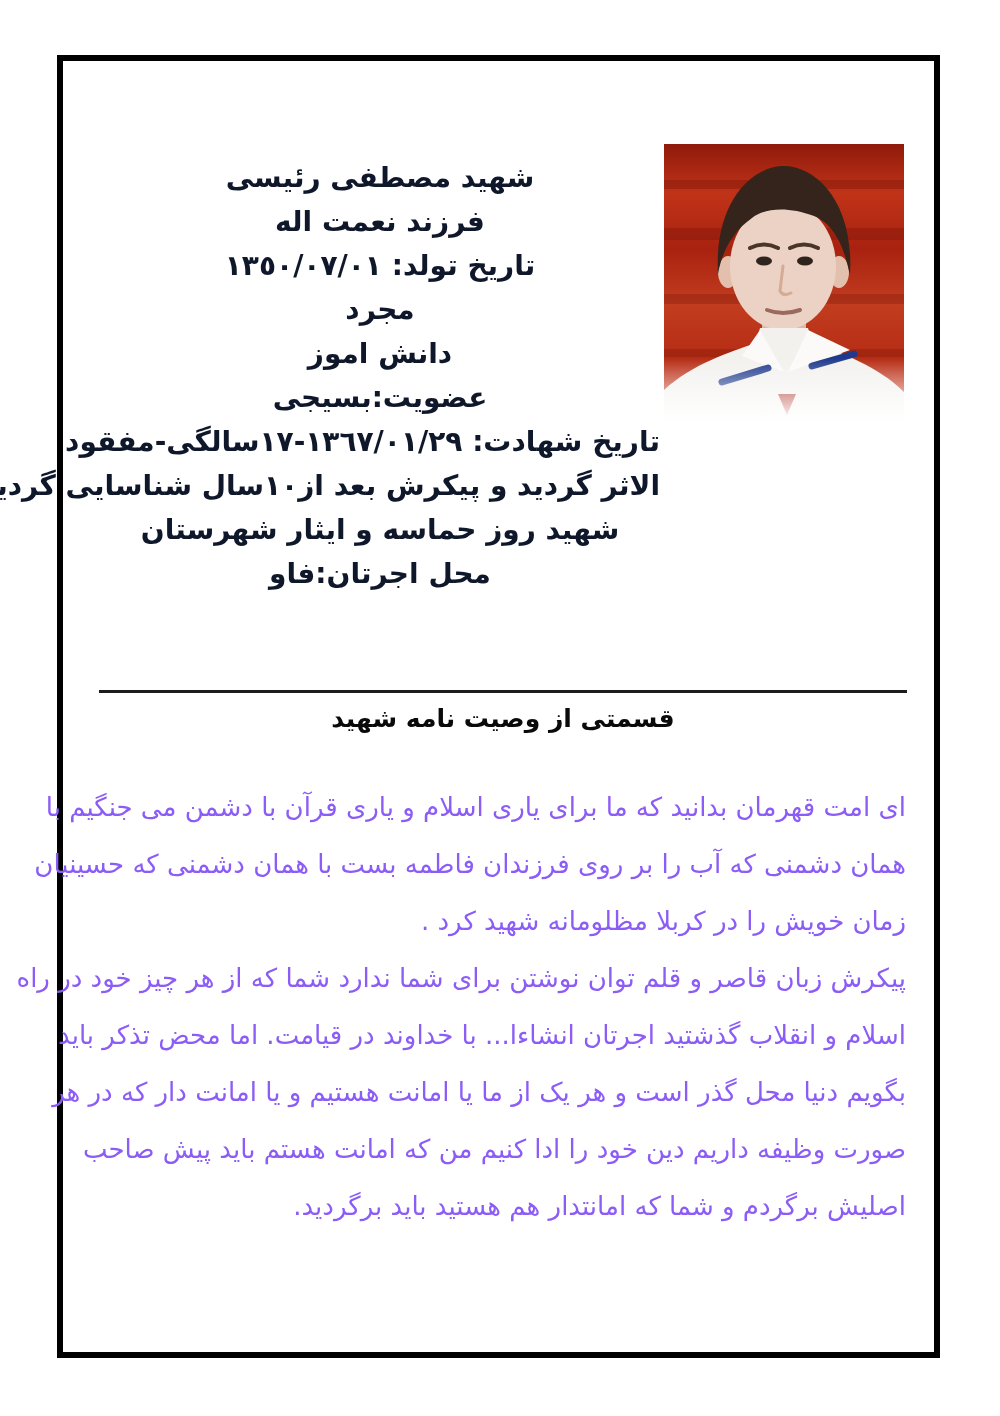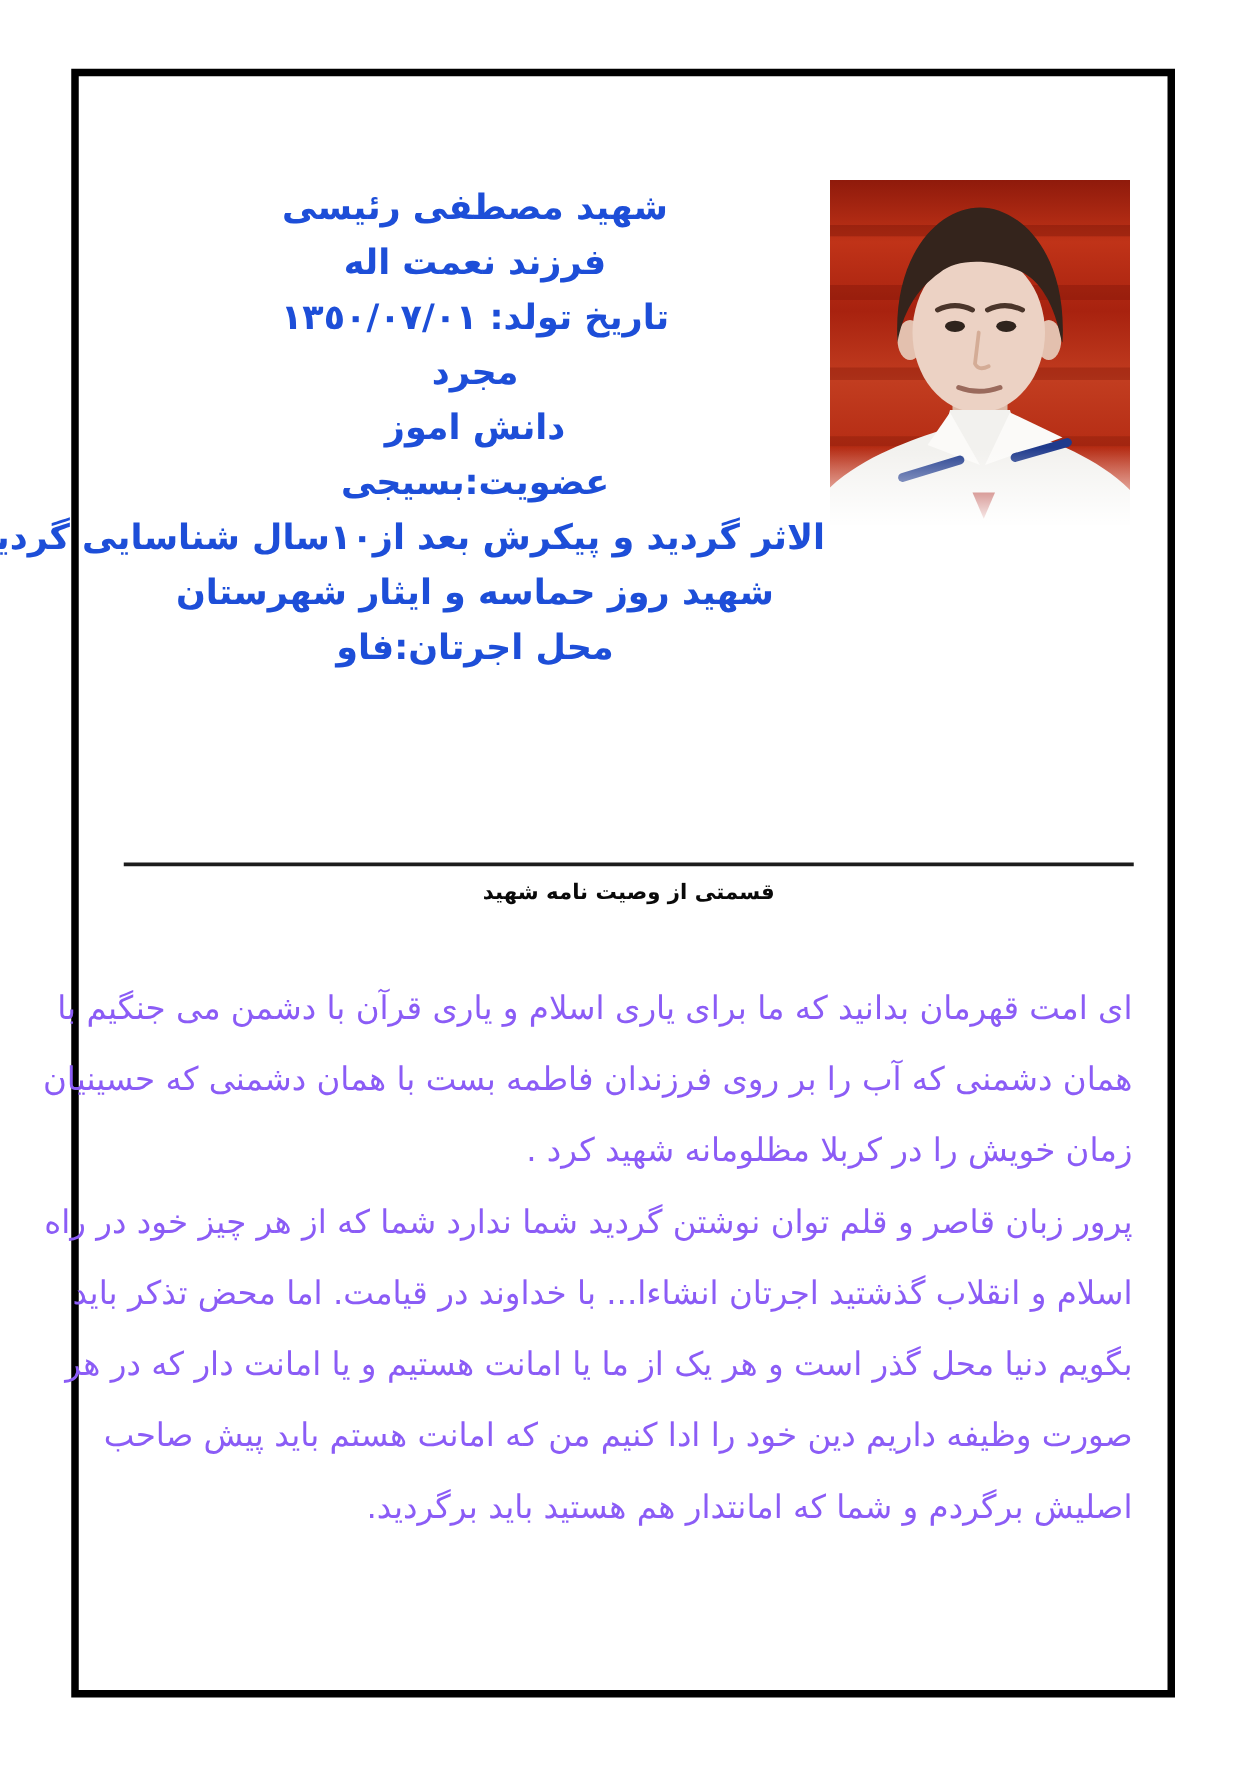--- a/index.html
+++ b/index.html
@@ -18,47 +18,47 @@
     background: #ffffff;
   }
   .photo {
     position: absolute;
     left: 664px; top: 144px;
     width: 240px; height: 276px;
   }
   .photo svg { display: block; width: 240px; height: 276px; }
   .info {
     position: absolute;
-    left: 100px; top: 144px;
+    left: 100px; top: 156px;
     width: 560px;
     direction: rtl;
     text-align: center;
     font-weight: bold;
     font-size: 28px;
-    color: #1d4ed8;
+    color: #0f172a;
   }
   .info-line {
     height: 44px;
     line-height: 44px;
     white-space: nowrap;
   }
   .separator {
     position: absolute;
     left: 99px; top: 690px;
     width: 808px; height: 3px;
     background: #1c1c1c;
   }
   .will-title {
     position: absolute;
     left: 99px; top: 704px;
     width: 808px;
     text-align: center;
     direction: rtl;
     font-weight: bold;
-    font-size: 17px;
+    font-size: 25px;
     color: #0a0a0a;
   }
   .will-body {
     position: absolute;
     left: 100px; top: 779px;
     width: 806px;
     direction: rtl;
     font-size: 26px;
     color: #8b5cf6;
   }
@@ -135,31 +135,32 @@
   </svg>
 </div>
 
 <div class="info">
   <div class="info-line">شهید مصطفی رئیسی</div>
   <div class="info-line">فرزند نعمت اله</div>
   <div class="info-line">تاریخ تولد: ١٣٥٠/٠٧/٠١</div>
   <div class="info-line">مجرد</div>
   <div class="info-line">دانش اموز</div>
   <div class="info-line">عضویت:بسیجی</div>
+  <div class="info-line">تاریخ شهادت: ١٣٦٧/٠١/٢٩-١٧سالگی-مفقود</div>
   <div class="info-line">الاثر گردید و پیکرش بعد از١٠سال شناسایی گردید</div>
   <div class="info-line">شهید روز حماسه و ایثار شهرستان</div>
   <div class="info-line">محل اجرتان:فاو</div>
 </div>
 
 <div class="separator"></div>
 
 <div class="will-title">قسمتی از وصیت نامه شهید</div>
 
 <div class="will-body">
   <div class="will-line">ای امت قهرمان بدانید که ما برای یاری اسلام و یاری قرآن با دشمن می جنگیم با</div>
   <div class="will-line">همان دشمنی که آب را بر روی فرزندان فاطمه بست با همان دشمنی که حسینیان</div>
   <div class="will-line para-end">زمان خویش را در کربلا مظلومانه شهید کرد .</div>
-  <div class="will-line">پرور زبان قاصر و قلم توان نوشتن گردید شما ندارد شما که از هر چیز خود در راه</div>
+  <div class="will-line">پیکرش زبان قاصر و قلم توان نوشتن برای شما ندارد شما که از هر چیز خود در راه</div>
   <div class="will-line">اسلام و انقلاب گذشتید اجرتان انشاءا... با خداوند در قیامت. اما محض تذکر باید</div>
   <div class="will-line">بگویم دنیا محل گذر است و هر یک از ما یا امانت هستیم و یا امانت دار که در هر</div>
   <div class="will-line">صورت وظیفه داریم دین خود را ادا کنیم من که امانت هستم باید پیش صاحب</div>
   <div class="will-line para-end">اصلیش برگردم و شما که امانتدار هم هستید باید برگردید.</div>
 </div>
 
 </body></html>

